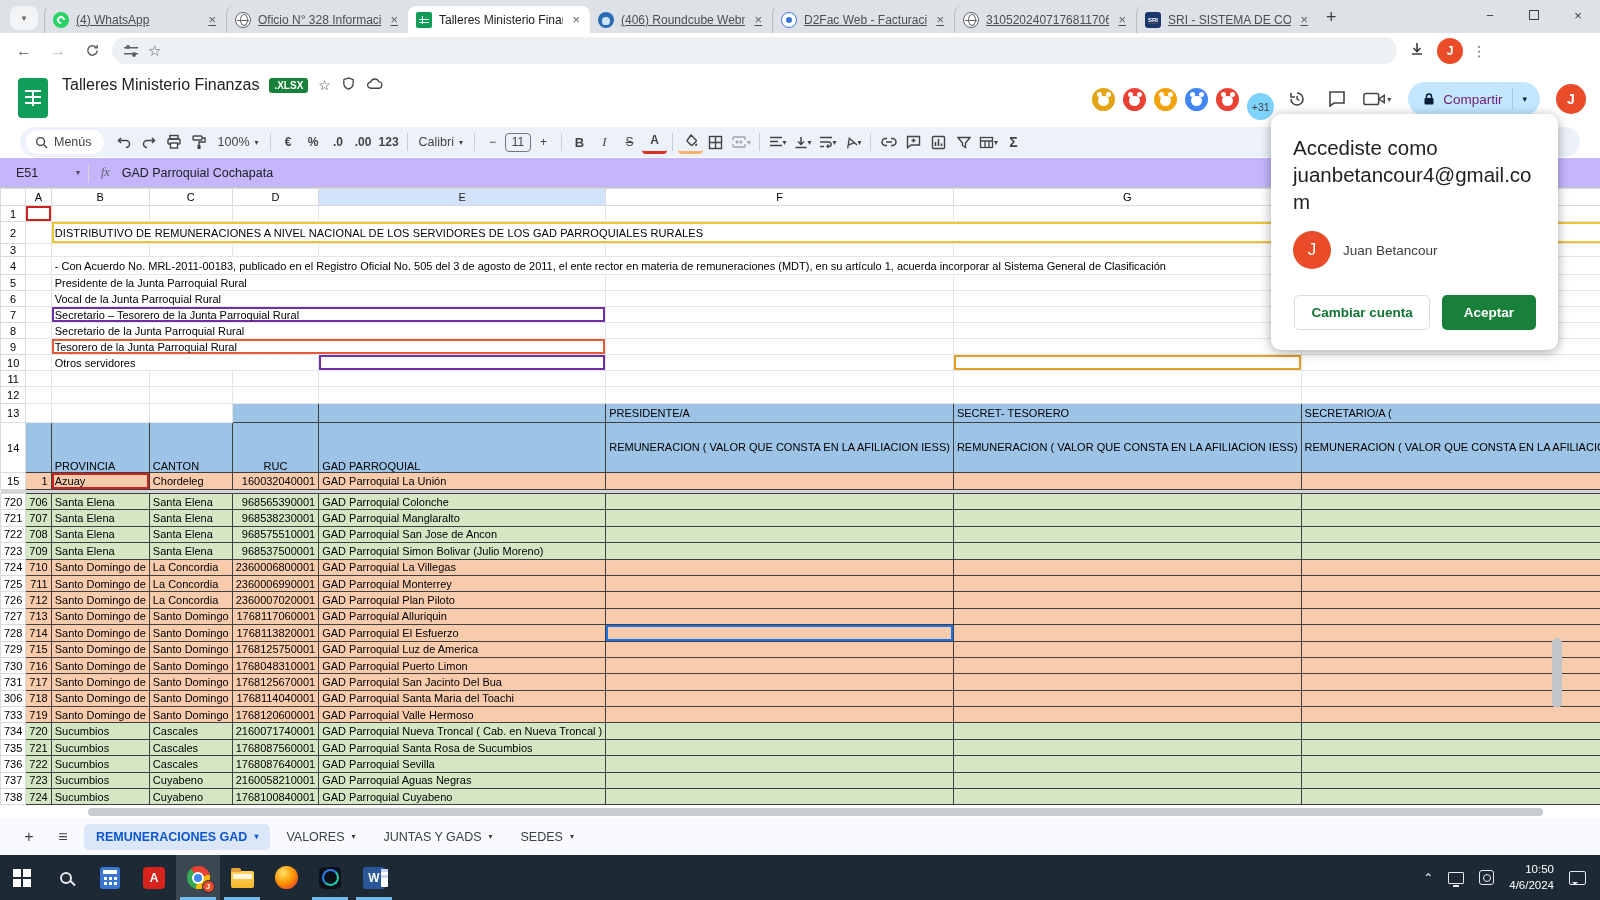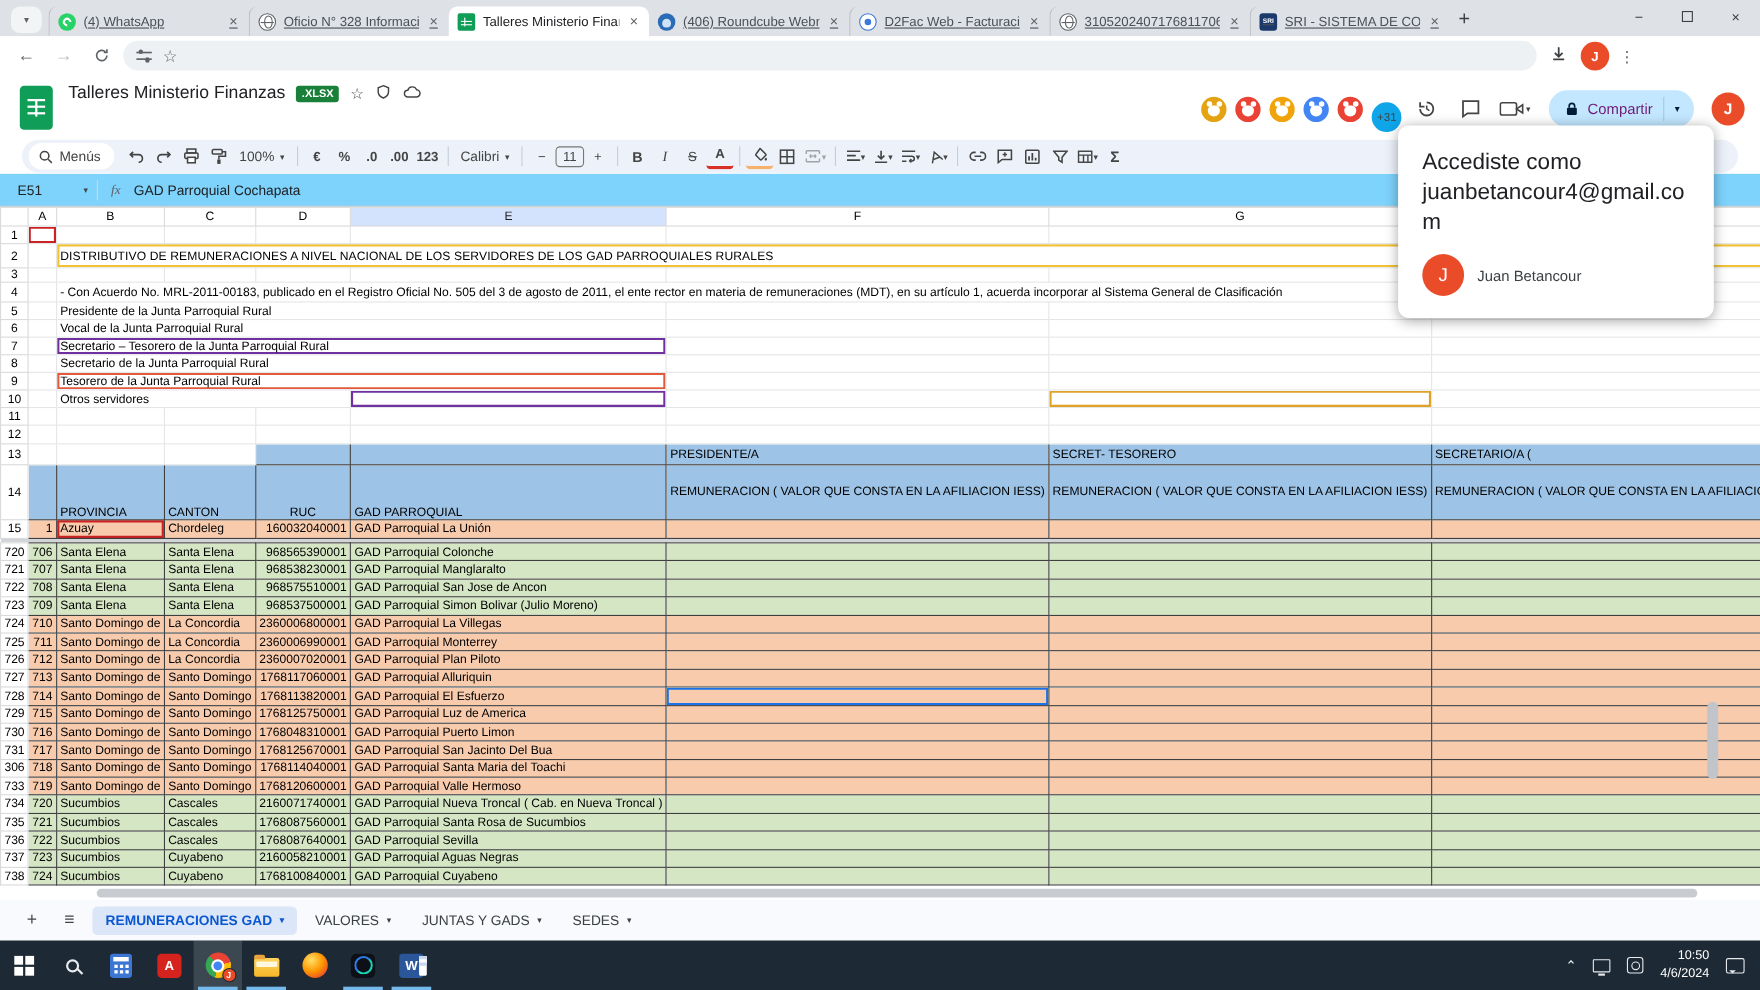--- a/index.html
+++ b/index.html
@@ -63,21 +63,21 @@
   .doc-title-row { position:absolute; left:62px; top:8px; display:flex; align-items:center; gap:10px; }
   .doc-title { font-size:16px; color:#202124; }
   .xlsx-badge { background:#188038; color:#fff; font-size:10px; font-weight:bold; padding:2px 5px; border-radius:3px; }
   .hdr-mini-ico { font-size:14px; color:#444; }
   .menurow { position:absolute; left:58px; top:32px; display:flex; }
   .menu-item { font-size:13.5px; color:#202124; padding:3px 9px; border-radius:4px; }
   .collabs { position:absolute; right:0; top:10px; display:flex; align-items:center; gap:6px; padding-right:14px; }
   .animal { width:27px; height:27px; border-radius:50%; position:relative; border:2px solid #fff; }
   .animal::before { content:''; position:absolute; left:5px; top:4px; width:5px; height:5px; background:#fff; border-radius:50%; box-shadow:9px 0 0 #fff; }
   .animal::after { content:''; position:absolute; left:6px; top:8px; width:11px; height:10px; background:#fff; border-radius:5px 5px 6px 6px; }
-  .collab-more { width:27px; height:27px; border-radius:50%; background:#0ea5e9; color:#444; font-size:10.5px; display:flex; align-items:center; justify-content:center;margin-top:15px; }
+  .collab-more { width:27px; height:27px; border-radius:50%; background:#7dd3fc; color:#444; font-size:10.5px; display:flex; align-items:center; justify-content:center;margin-top:15px; }
   .hdr-action { width:34px; height:30px; display:flex; align-items:center; justify-content:center; color:#444; }
   .share-btn { height:34px; background:#c2e7ff; border-radius:17px; display:flex; align-items:center; padding:0 4px 0 14px; margin-left:8px; }
   .share-label { font-size:13.5px; font-weight:normal; color:#701a75; margin:0 10px 0 7px;text-align:center; }
   .share-split { width:1px; height:22px; background:#9fc9e8; }
   .share-caret { padding:0 9px; font-size:9px; color:#001d35; }
   .hdr-avatar { width:30px; height:30px; border-radius:50%; background:#ea4c2a; color:#fff; font-weight:bold; font-size:14px; display:flex; align-items:center; justify-content:center; margin-left:10px; }
 
   
   .toolbar { position:absolute; top:127px; left:20px; width:1560px; height:30px; background:#edf2fa; border-radius:15px; display:flex; align-items:center; padding:0 6px; }
   .menus-pill { height:24px; background:#fff; border-radius:12px; display:flex; align-items:center; gap:6px; padding:0 12px 0 9px; margin-right:8px; }
@@ -89,21 +89,21 @@
   .zoom-box, .font-box { display:flex; align-items:center; gap:5px; font-size:12.5px; color:#444; padding:0 6px; }
   .caret { font-size:8px; color:#444; }
   .size-box { width:26px; height:19px; border:1px solid #747775; border-radius:4px; font-size:12px; color:#444; display:flex; align-items:center; justify-content:center; }
   .b-btn { font-weight:bold; font-size:13px; }
   .i-btn { font-style:italic; font-family:"Liberation Serif",serif; font-size:13px; }
   .s-btn { text-decoration:line-through; font-size:12px; }
   .a-btn { font-size:12px; font-weight:bold; border-bottom:3px solid #d93025; line-height:1; padding-bottom:1px; }
   .fill-btn { border-bottom:3px solid #f6b26b; padding-bottom:1px; }
 
   
-  .formulabar { position:absolute; top:158px; left:0; width:1600px; height:30px; background:#7dd3fc; border-bottom:1px solid #c7c7c7; display:flex; align-items:center; }
+  .formulabar { position:absolute; top:158px; left:0; width:1600px; height:30px; background:#c4b5fd; border-bottom:1px solid #c7c7c7; display:flex; align-items:center; }
   .namebox { width:88px; display:flex; align-items:center; justify-content:space-between; padding:0 8px 0 16px; font-size:12.5px; color:#222; }
   .fb-sep { width:1px; height:18px; background:#d5d5d5; }
   .fx { font-style:italic; font-size:12px; color:#5f6368; padding:0 12px; font-family:"Liberation Serif",serif; }
   .fb-value { font-size:12.5px; color:#202124; }
 
   
   .gridwrap { position:absolute; top:188px; left:0; width:1600px; height:618px; background:#fff; overflow:hidden; }
   table.sheet { border-collapse:collapse; table-layout:fixed; }
   table.sheet td, table.sheet th { padding:0 3px; font-size:11px; color:#000; overflow:hidden; white-space:nowrap; font-weight:normal; height:inherit; }
   .ch, .rh { background:#ffffff; color:#5a5e63; font-size:10px; text-align:center; border:1px solid #d9dadc; }
@@ -860,20 +860,24 @@
 
 <div class="popup">
   <div class="popup-heading">
     <div>Accediste como</div>
     <div>juanbetancour4@gmail.com</div>
   </div>
   <div class="popup-account">
     <div class="popup-avatar">J</div>
     <div class="popup-name">Juan Betancour</div>
   </div>
+  <div class="popup-buttons">
+    <button class="btn-outline">Cambiar cuenta</button>
+    <button class="btn-filled">Aceptar</button>
+  </div>
 </div>
 
 <div class="taskbar">
   <div style="display:flex;">
       <div class="tb-cell">
         <div class="tbi tbi-start"></div>
       </div>
       <div class="tb-cell">
         <div class="tbi tbi-search"></div>
       </div>

